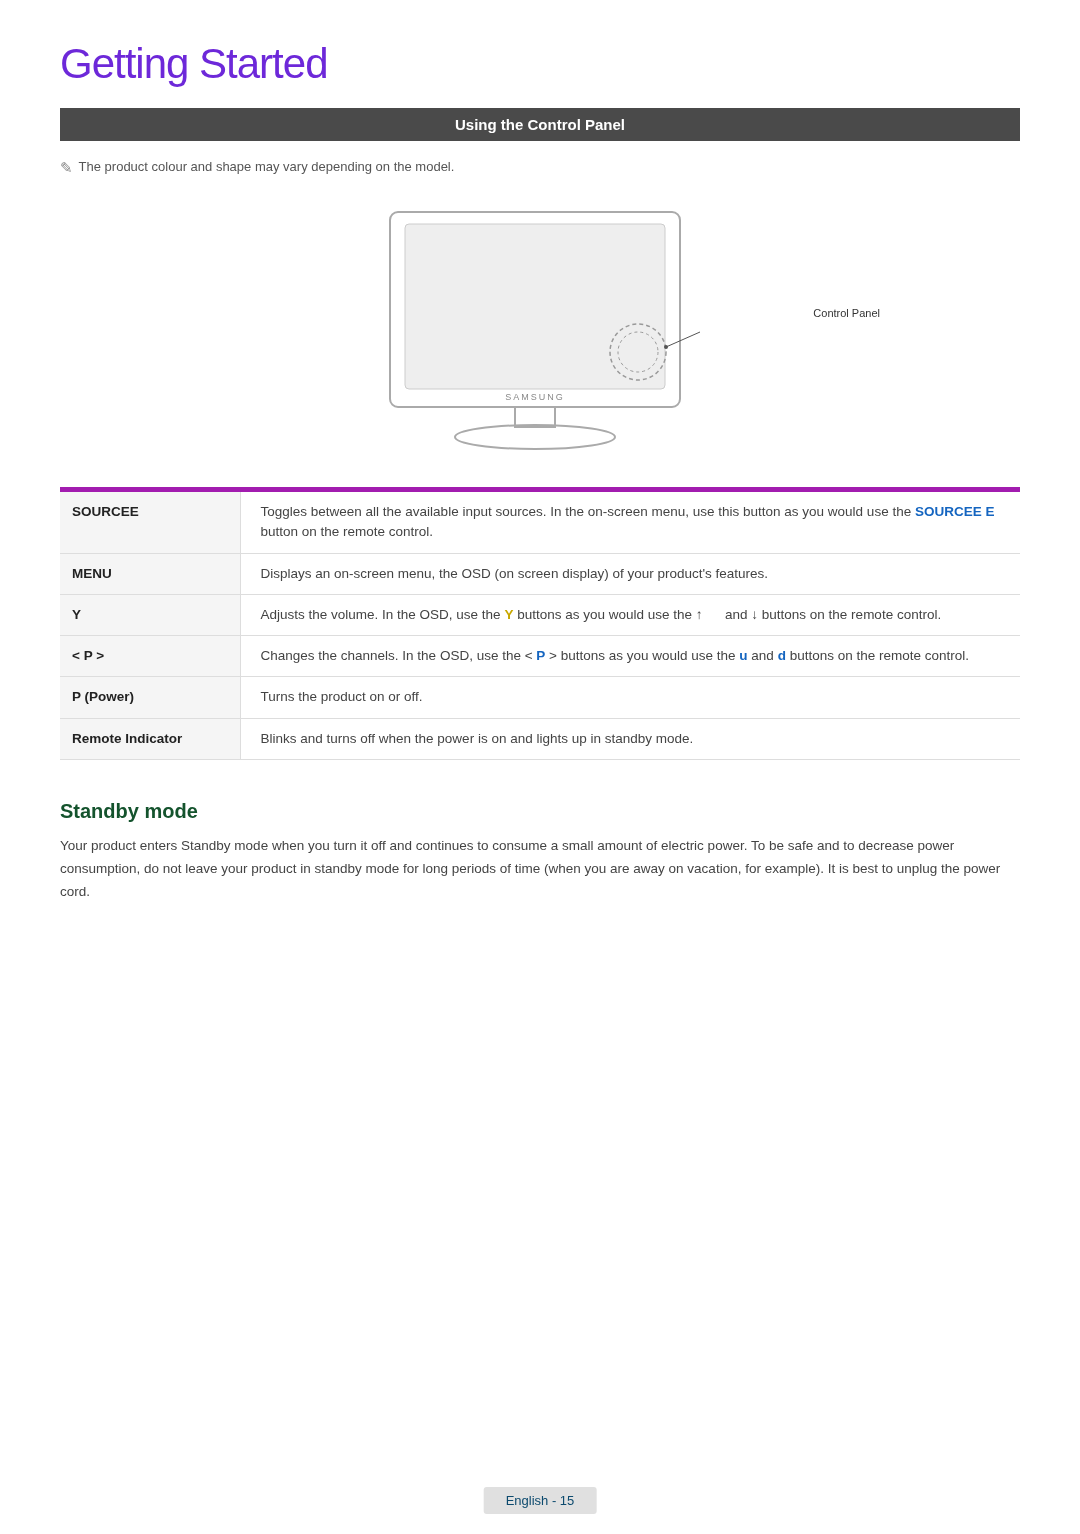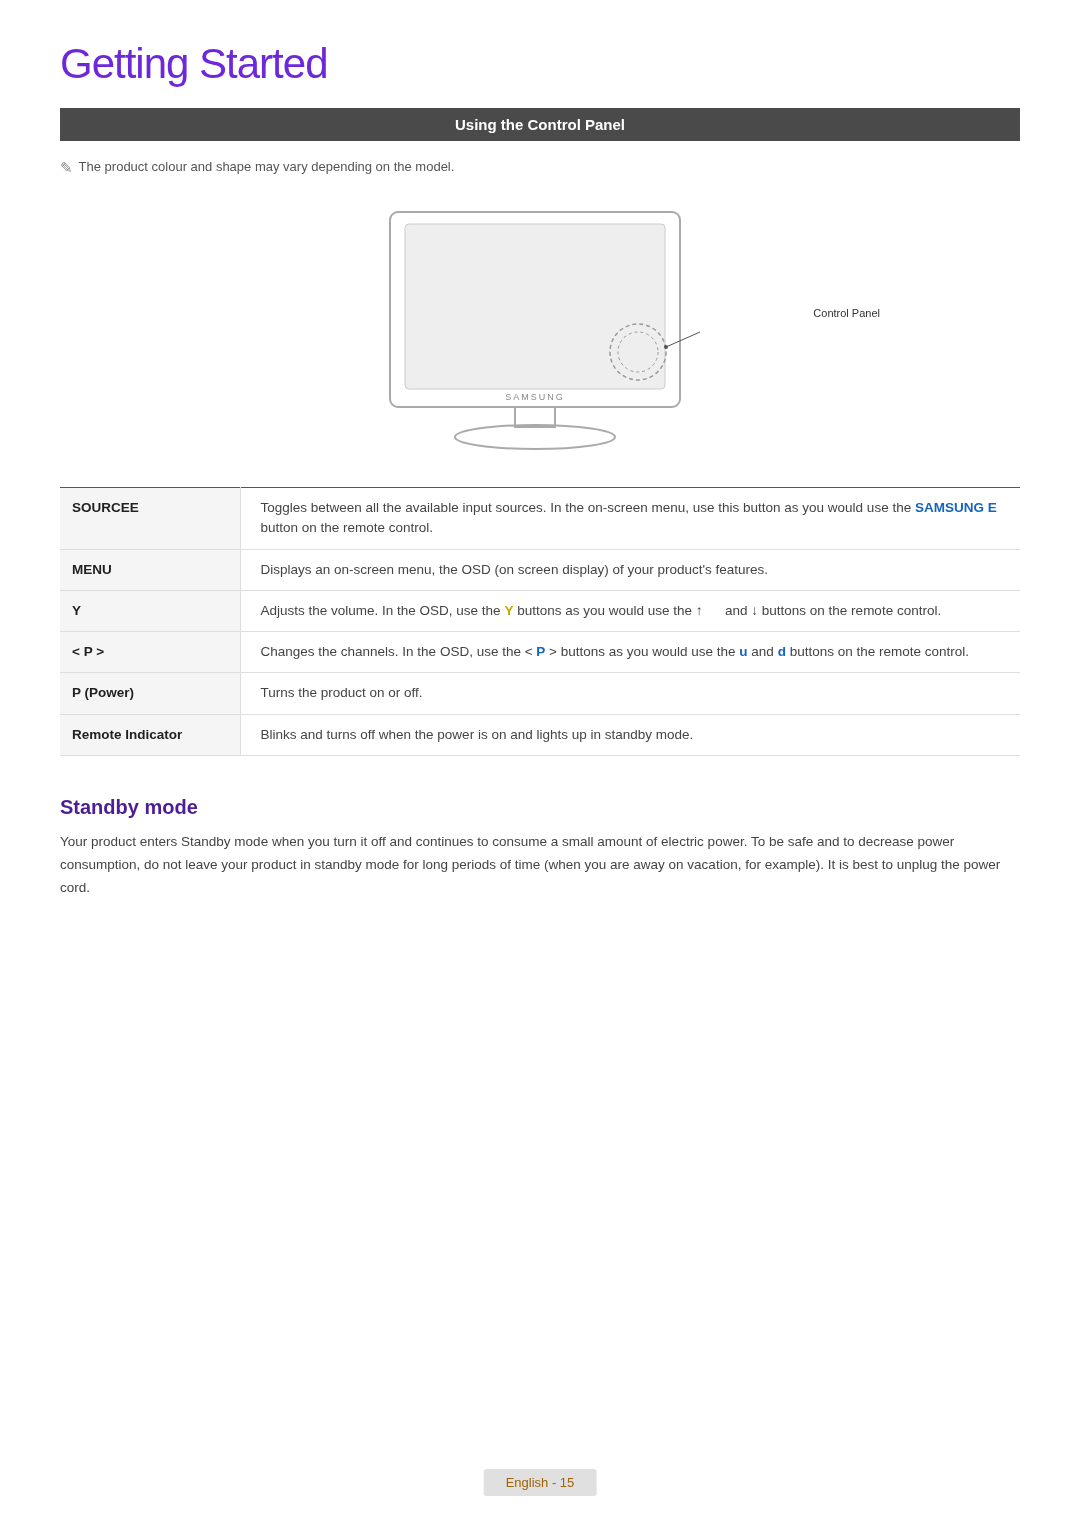--- a/index.html
+++ b/index.html
@@ -86,21 +86,21 @@
       width: 100%;
       border-collapse: collapse;
       margin-bottom: 40px;
     }
 
     .control-table tr {
       border-bottom: 1px solid #dddddd;
     }
 
     .control-table tr:first-child {
-      border-top: 1px solid #a21caf;
+      border-top: 5px solid #a21caf;
     }
 
     .control-table td {
       padding: 10px 12px;
       vertical-align: top;
       font-size: 13.5px;
       line-height: 1.5;
     }
 
     .control-table td:first-child {
@@ -126,37 +126,37 @@
       font-weight: bold;
     }
 
     .standby-section {
       margin-bottom: 30px;
     }
 
     .standby-title {
       font-size: 20px;
       font-weight: bold;
-      color: #4c1d95;
+      color: #14532d;
       margin-bottom: 12px;
     }
 
     .standby-text {
       font-size: 13.5px;
       color: #444;
       line-height: 1.7;
     }
 
     .page-footer {
       position: fixed;
-      bottom: 38px;
+      bottom: 20px;
       left: 50%;
       transform: translateX(-50%);
       background: #e0e0e0;
-      color: #a16207;
+      color: #0c4a6e;
       font-size: 13px;
       padding: 6px 22px;
       border-radius: 3px;
       font-weight: normal;
     }
 
     .bold-source {
       font-weight: bold;
       color: #1565c0;
     }
@@ -198,21 +198,21 @@
       <span>Control Panel</span>
     </div>
   </div>
 </div>
 
 <table class="control-table">
   <tbody>
     <tr>
       <td>SOURCEE</td>
       <td>
-        Toggles between all the available input sources. In the on-screen menu, use this button as you would use the <span class="bold-source">SAMSUNG E</span> button on the remote control.
+        Toggles between all the available input sources. In the on-screen menu, use this button as you would use the <span class="bold-source">SOURCEE E</span> button on the remote control.
       </td>
     </tr>
     <tr>
       <td>MENU</td>
       <td>Displays an on-screen menu, the OSD (on screen display) of your product's features.</td>
     </tr>
     <tr>
       <td>Y</td>
       <td>
         Adjusts the volume. In the OSD, use the <span class="highlight-yellow">Y</span> buttons as you would use the ↑ &nbsp;&nbsp;&nbsp;&nbsp; and ↓ buttons on the remote control.

